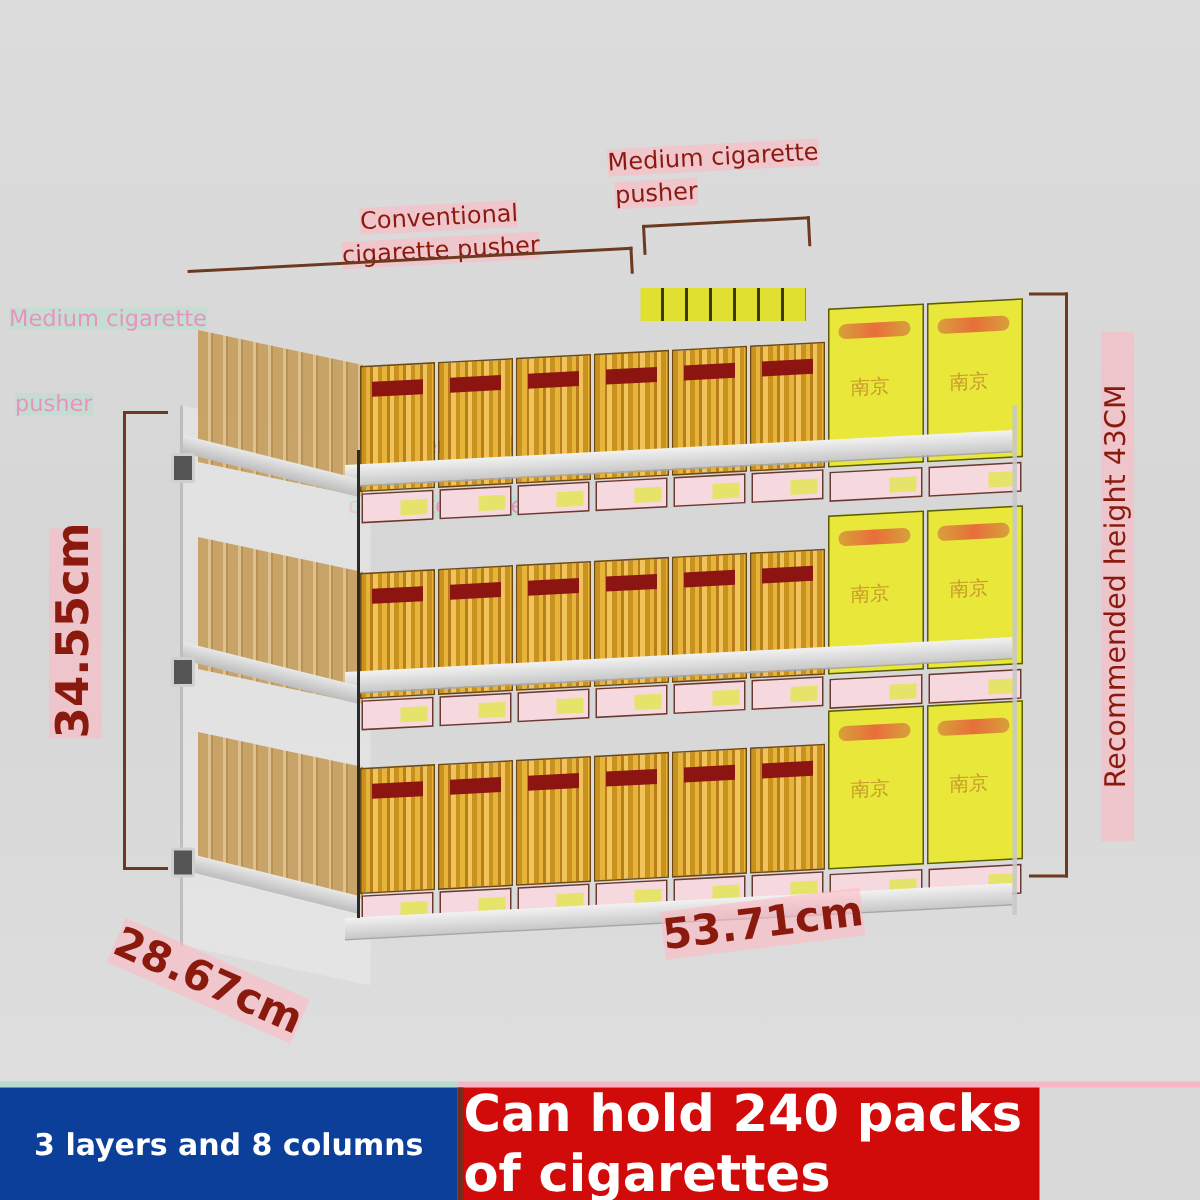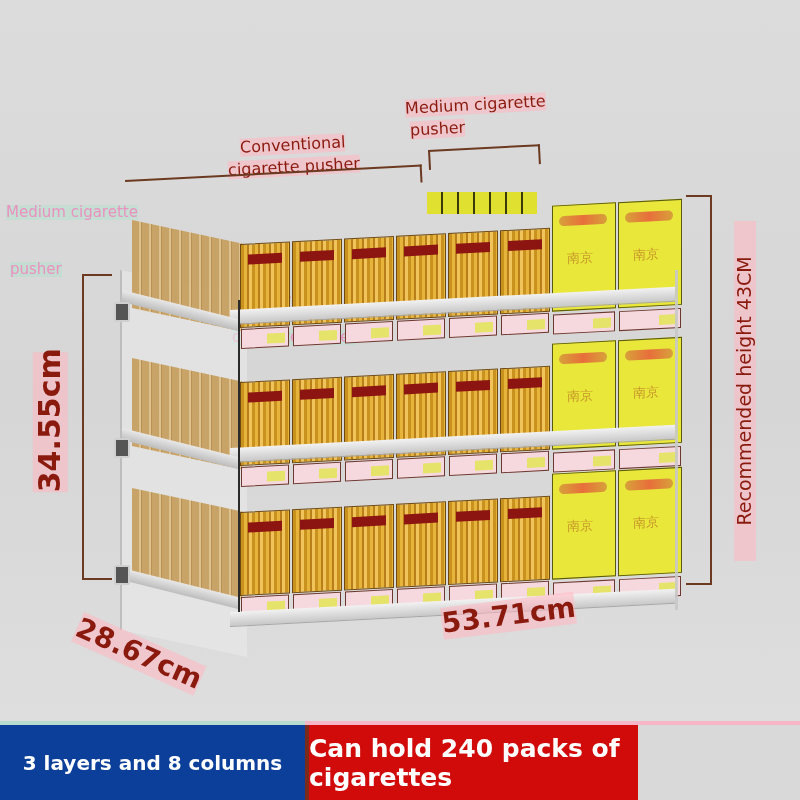--- a/index.html
+++ b/index.html
@@ -26,23 +26,23 @@
   .pack{width:48px;height:82px;position:relative;background:repeating-linear-gradient(90deg,#c9911e 0 3px,#e7b43b 3px 6px,#b87e1a 6px 8px,#f0c45a 8px 11px);border:1px solid #6e4a12;}
   .pack .brand{position:absolute;left:7px;top:10px;width:34px;height:10px;background:#8c1512;}
   .pack .price{position:absolute;left:0;bottom:-22px;width:48px;height:20px;background:#f6d9df;border:1px solid #6a3a30;box-sizing:border-box;}
   .pack .price::after{content:"";position:absolute;right:3px;top:5px;width:18px;height:10px;background:#e5e36a;}
   .pack.med{width:62px;height:104px;top:-22px;background:#e9e73a;border:1px solid #5a5a10;}
   .pack.med .brand{background:transparent;height:auto;top:44px;left:14px;width:auto;color:#c89a2a;font-size:13px;}
   .pack.med::before{content:"";position:absolute;left:6px;top:10px;width:48px;height:10px;background:linear-gradient(90deg,#d7a13a,#e86e3b,#d7a13a);border-radius:5px;}
   .pack.med .price{bottom:-24px;width:62px;}
   .med-back{position:absolute;top:-12px;height:22px;background:repeating-linear-gradient(90deg,#dfe02f 0 14px,#3a3a0a 14px 16px);}
 
-  .footer{position:absolute;left:0;top:725px;width:638px;height:75px;display:flex;}
+  .footer{position:absolute;left:0;top:725px;width:693px;height:75px;display:flex;}
   .footer-left{width:305px;background:#0c3f9a;display:flex;align-items:center;justify-content:center;color:#fff;font-size:20px;font-weight:bold;}
-  .footer-right{flex:1;background:#d10a0a;display:flex;align-items:center;justify-content:center;color:#fff;font-size:25px;font-weight:bold;border-left:4px solid #7a2c1c;}
+  .footer-right{flex:1;background:#d10a0a;display:flex;align-items:center;justify-content:center;color:#fff;font-size:34px;font-weight:bold;border-left:4px solid #7a2c1c;}
   .top-stripe{position:absolute;left:0;top:721px;height:4px;width:800px;display:flex;}
   .top-stripe span:first-child{width:305px;background:#b7dbd0;}
   .top-stripe span:last-child{flex:1;background:#f7b5c8;}
 </style>
 </head>
 <body>
 
 <div class="stage">
 
   <div class="ghost ghost-bg" style="left:6px;top:205px;">Medium cigarette</div>

